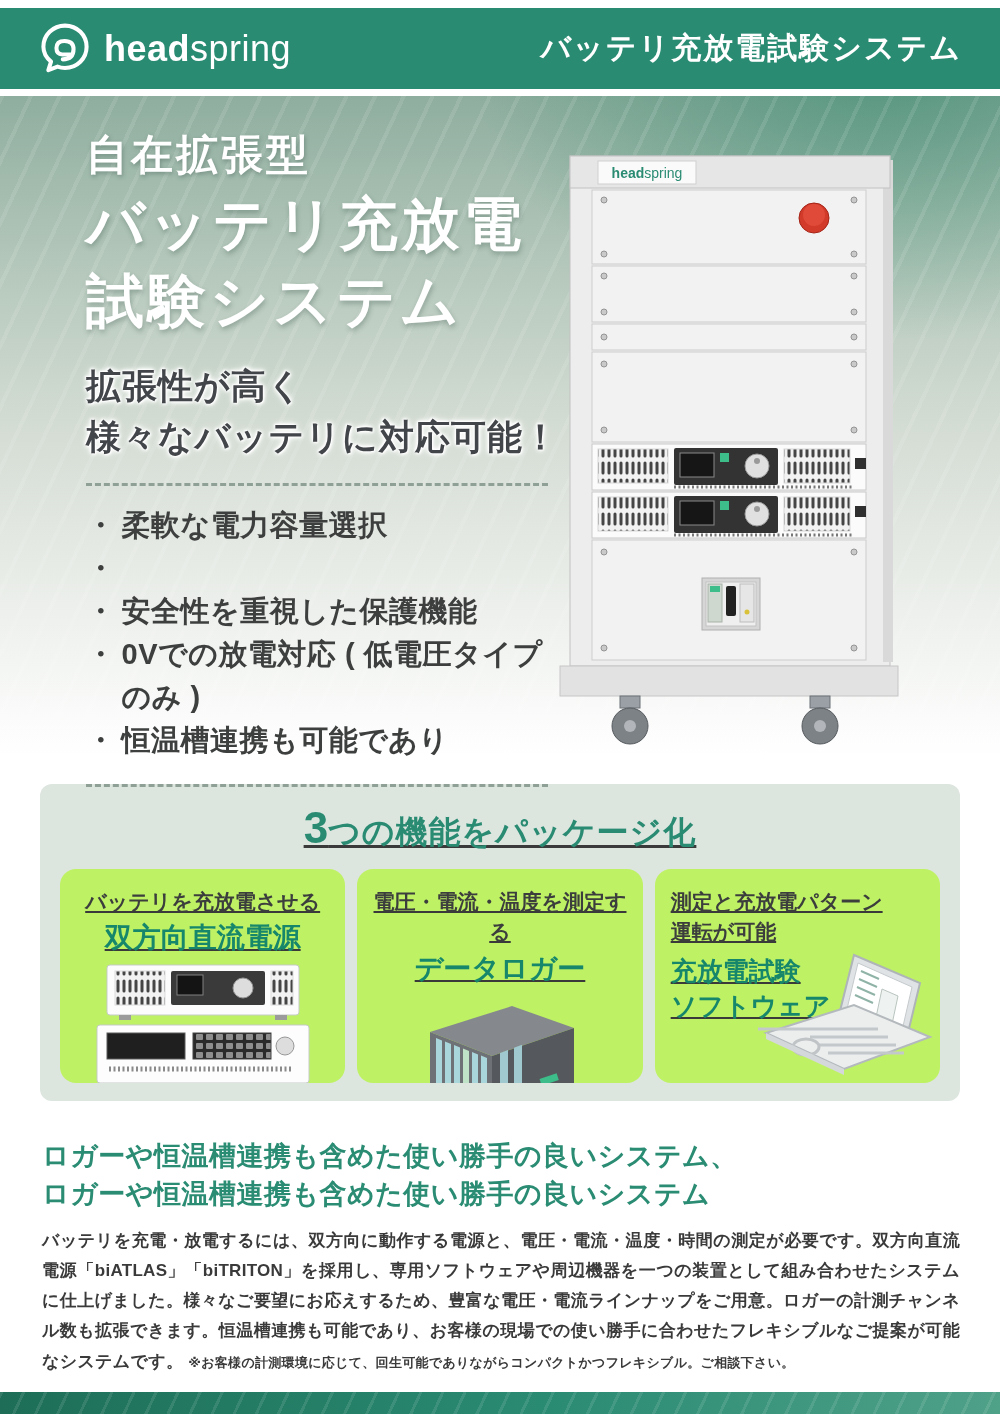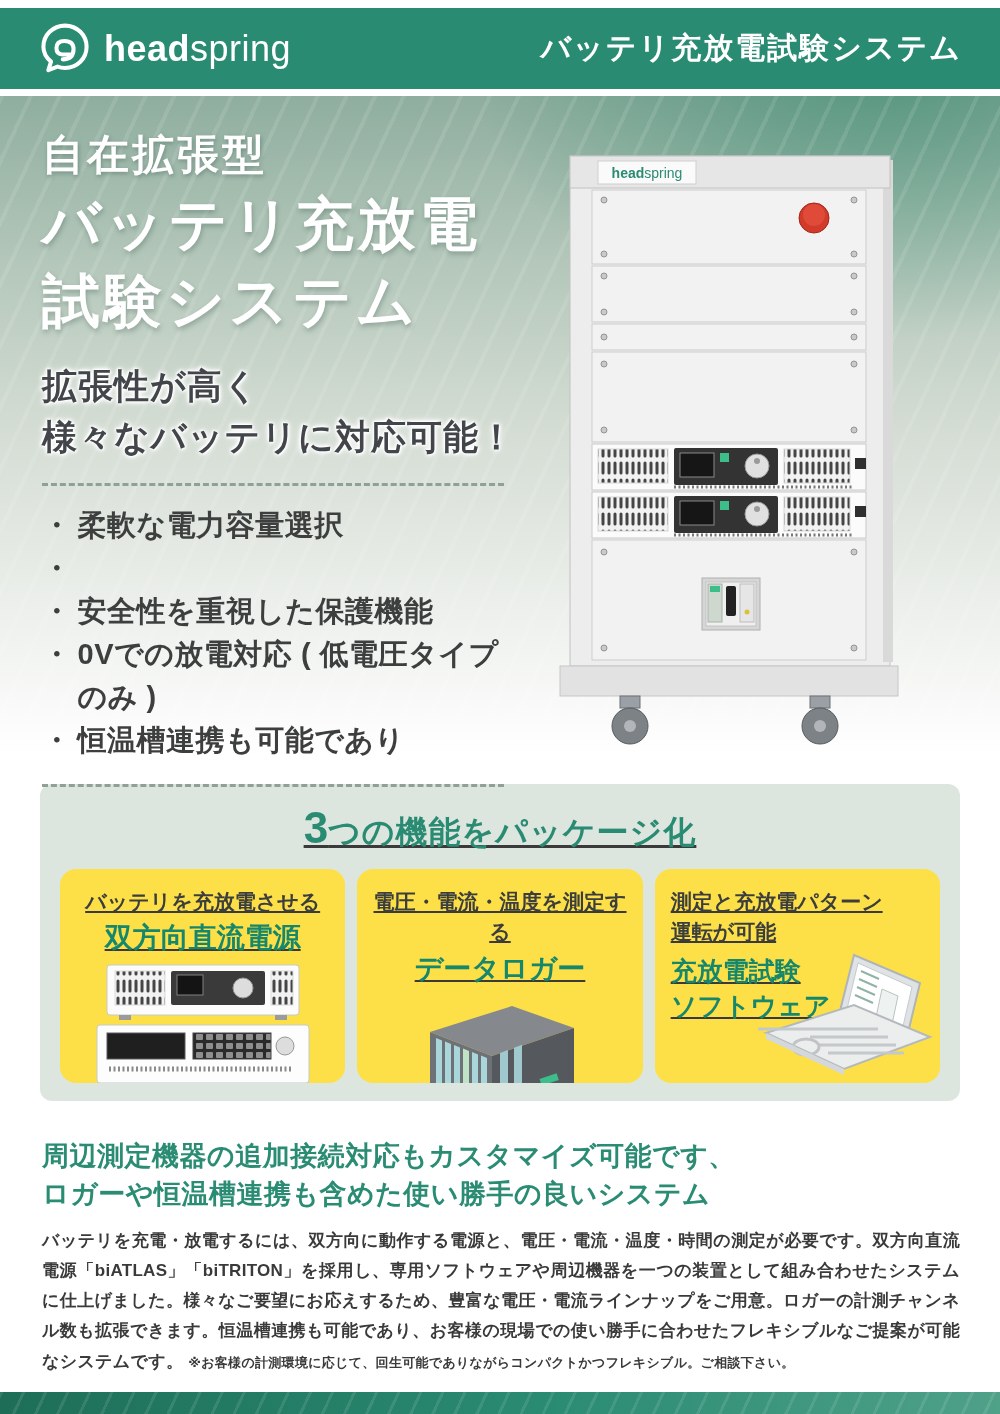--- a/index.html
+++ b/index.html
@@ -24,20 +24,21 @@
   .logo-text .l { font-weight:400; }
   .tagline { color:#fff; font-size:30px; font-weight:700; letter-spacing:2px; }
 
   
   .hero {
     position:relative; height:660px;
     background-image:
       repeating-linear-gradient(115deg, rgba(255,255,255,0.10) 0 4px, rgba(255,255,255,0) 4px 26px),
       radial-gradient(ellipse 620px 430px at 88% -6%, rgba(27,125,95,0.50), rgba(27,125,95,0) 66%),
       linear-gradient(to bottom, #8fae9f 0px, #b2c6b9 160px, #d2dbd2 320px, #e7ebe6 470px, #ffffff 660px);
+    padding-left: 44px;
   }
   .hero-inner { padding:34px 0 0 42px; position:relative; z-index:2; }
   .kicker {
     color:#fff; font-size:42px; font-weight:700; letter-spacing:3px;
     text-shadow:1px 2px 4px rgba(40,70,60,0.35); line-height:1.2;
   }
   .main-title {
     margin-top:6px; color:#fff; font-size:58px; font-weight:700; letter-spacing:4px;
     line-height:1.32; text-shadow:1px 3px 5px rgba(40,70,60,0.30);
   }
@@ -60,21 +61,21 @@
   
   .features {
     margin:28px 40px 0; background:#dde5df; border-radius:12px;
     padding:22px 20px 18px;
     text-decoration:underline;
   }
   .features-title { text-align:center; color:#2a8b73; font-weight:700; font-size:32px; letter-spacing:1px; }
   .features-title .num { font-size:44px; line-height:1; letter-spacing:0; }
   .cards { display:flex; gap:12px; margin-top:14px; justify-content:center; }
   .card {
-    background:#fde047; border-radius:16px; width:296px; height:214px;
+    background:#bef264; border-radius:16px; width:296px; height:214px;
     padding:18px 16px 10px; position:relative; overflow:hidden;
   }
   .card .desc { font-size:21px; font-weight:700; color:#3c3e3d; line-height:1.45; text-align:center; }
   .card .cname { font-size:28px; font-weight:700; color:#17876b; line-height:1.35; text-align:center; margin-top:2px; }
   .card .img-wrap { display:flex; justify-content:center; margin-top:4px; }
   .card.left-align .desc, .card.left-align .cname { text-align:left; }
   .card.left-align .cname { font-size:26px; margin-top:6px; }
   .card.left-align .laptop { position:absolute; right:2px; bottom:2px; }
 
   
@@ -336,21 +337,21 @@
           <ellipse cx="48" cy="106" rx="13" ry="8" fill="none" stroke="#c0c4c7" stroke-width="3"></ellipse>
           <polygon points="8,92 86,128 86,134 8,98" fill="#d5d8da"></polygon>
         </svg>
       </div>
 
     </div>
   </div>
 
   <div class="summary">
     <div class="summary-heading">
-      <span>周辺測定機器の追加接続対応もカスタマイズ可能です、</span><br>
+      <span>ロガーや恒温槽連携も含めた使い勝手の良いシステム、</span><br>
       <span>ロガーや恒温槽連携も含めた使い勝手の良いシステム</span>
     </div>
     <div class="summary-body">
       <span>バッテリを充電・放電するには、双方向に動作する電源と、電圧・電流・温度・時間の測定が必要です。双方向直流電源「biATLAS」「biTRITON」を採用し、専用ソフトウェアや周辺機器を一つの装置として組み合わせたシステムに仕上げました。様々なご要望にお応えするため、豊富な電圧・電流ラインナップをご用意。ロガーの計測チャンネル数も拡張できます。恒温槽連携も可能であり、お客様の現場での使い勝手に合わせたフレキシブルなご提案が可能なシステムです。</span>
       <span class="note">※お客様の計測環境に応じて、回生可能でありながらコンパクトかつフレキシブル。ご相談下さい。</span>
     </div>
   </div>
 
   <div class="footbar"></div>
 

